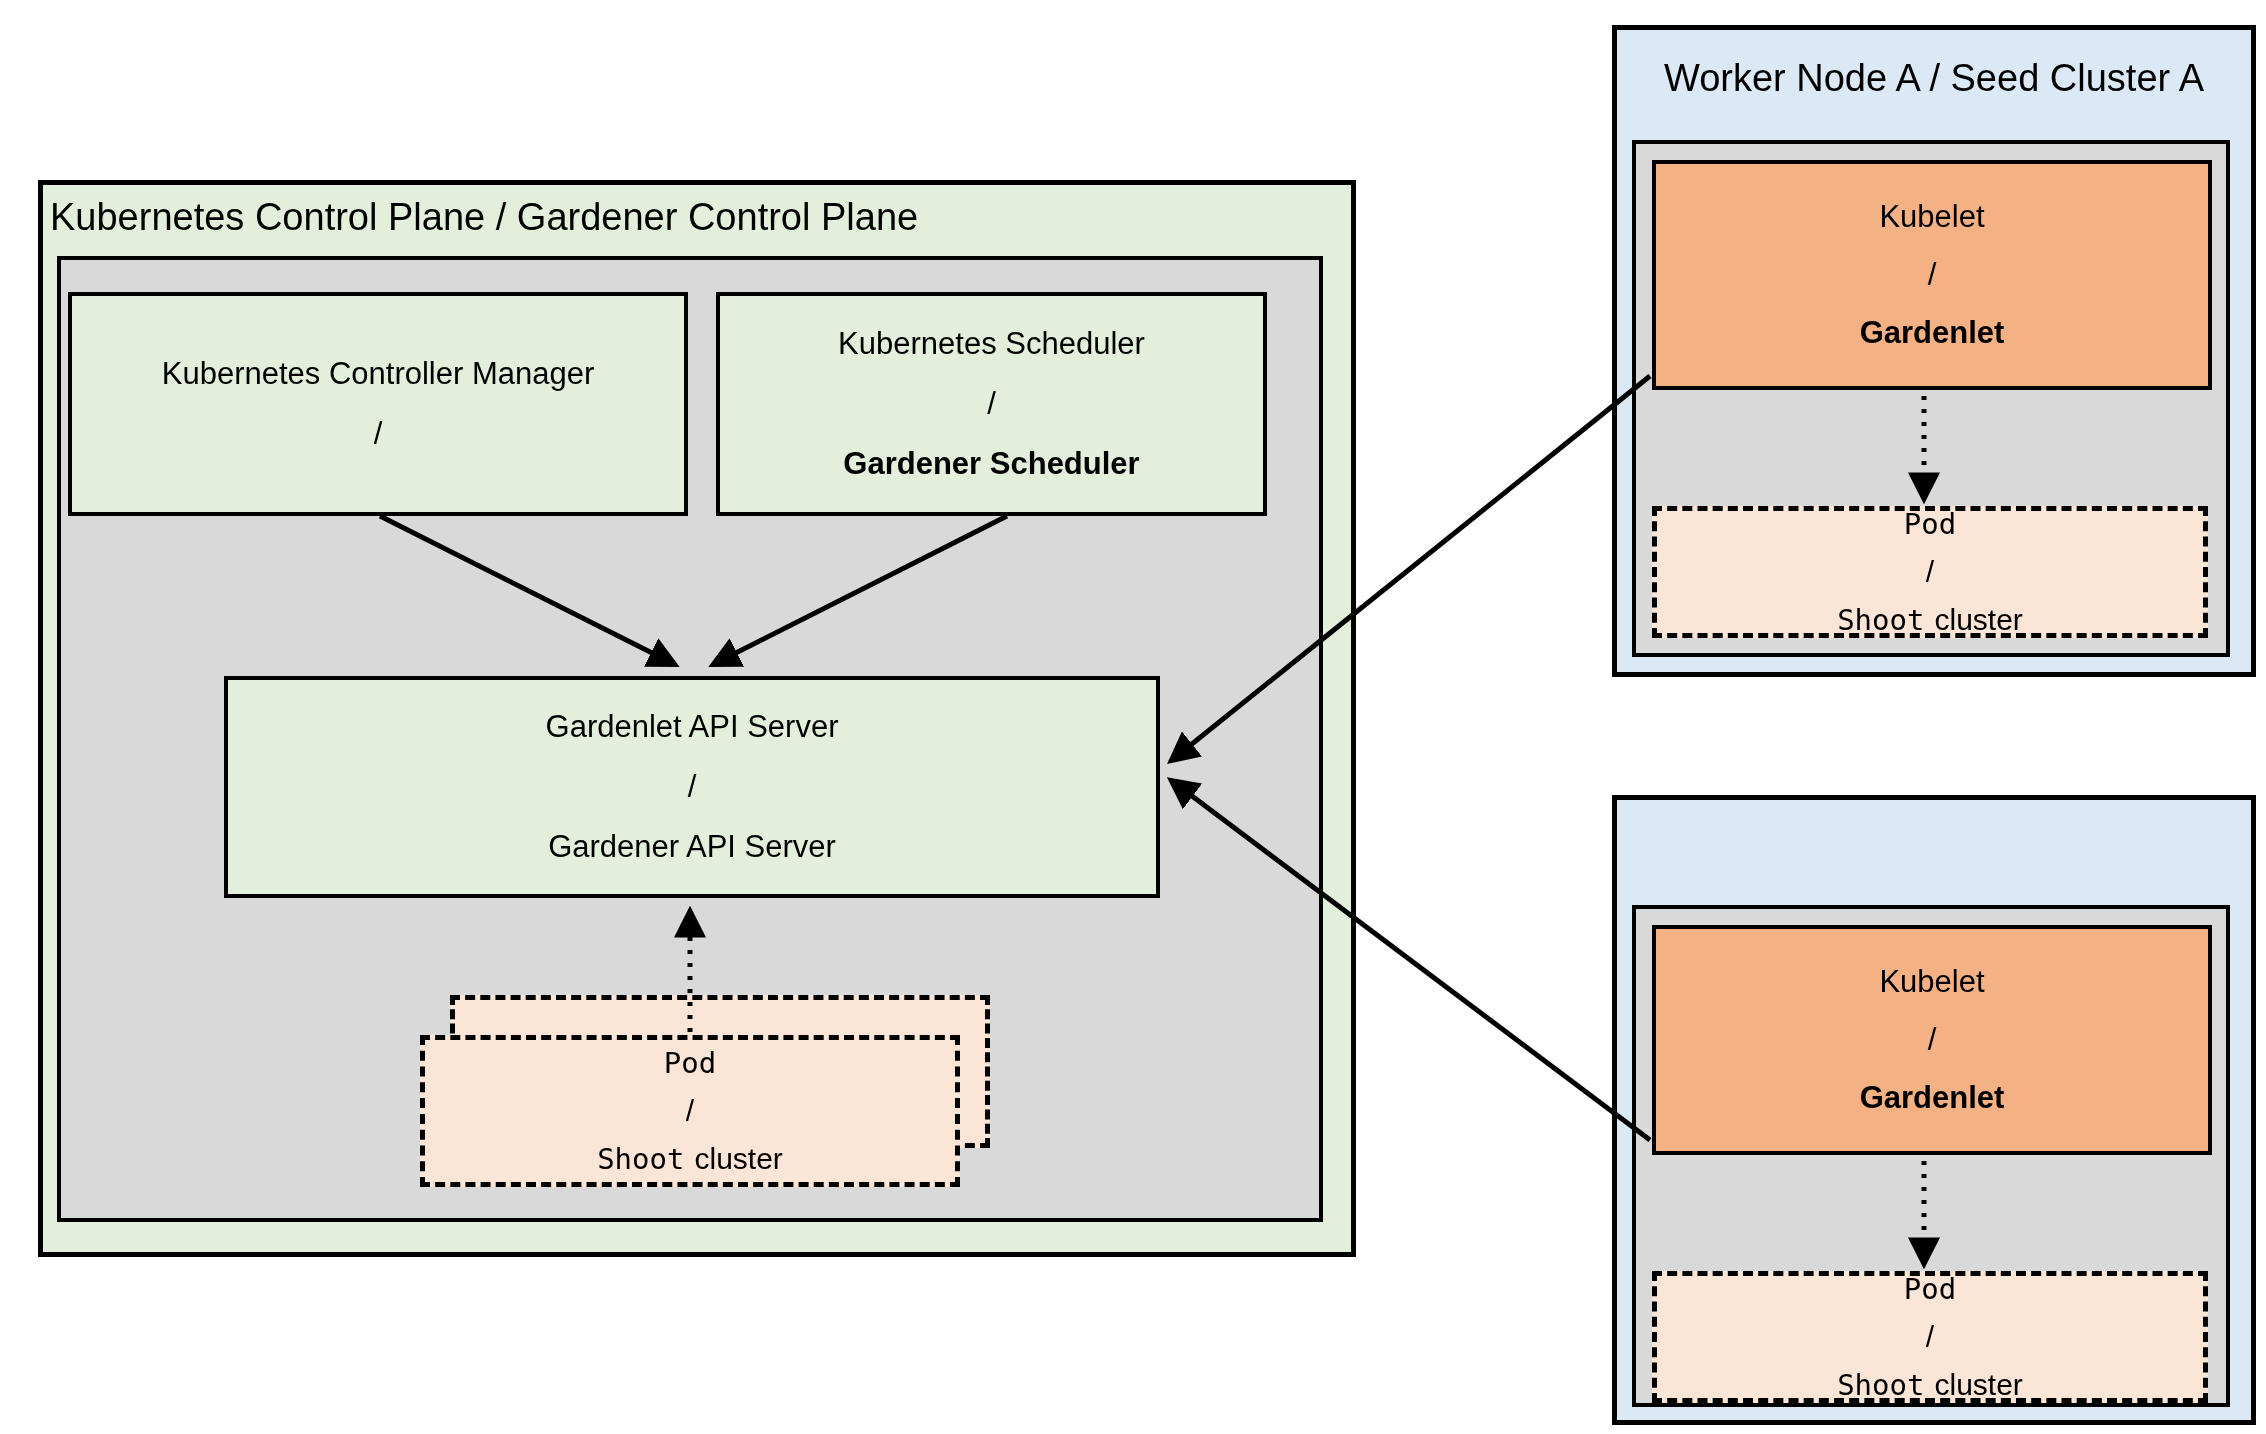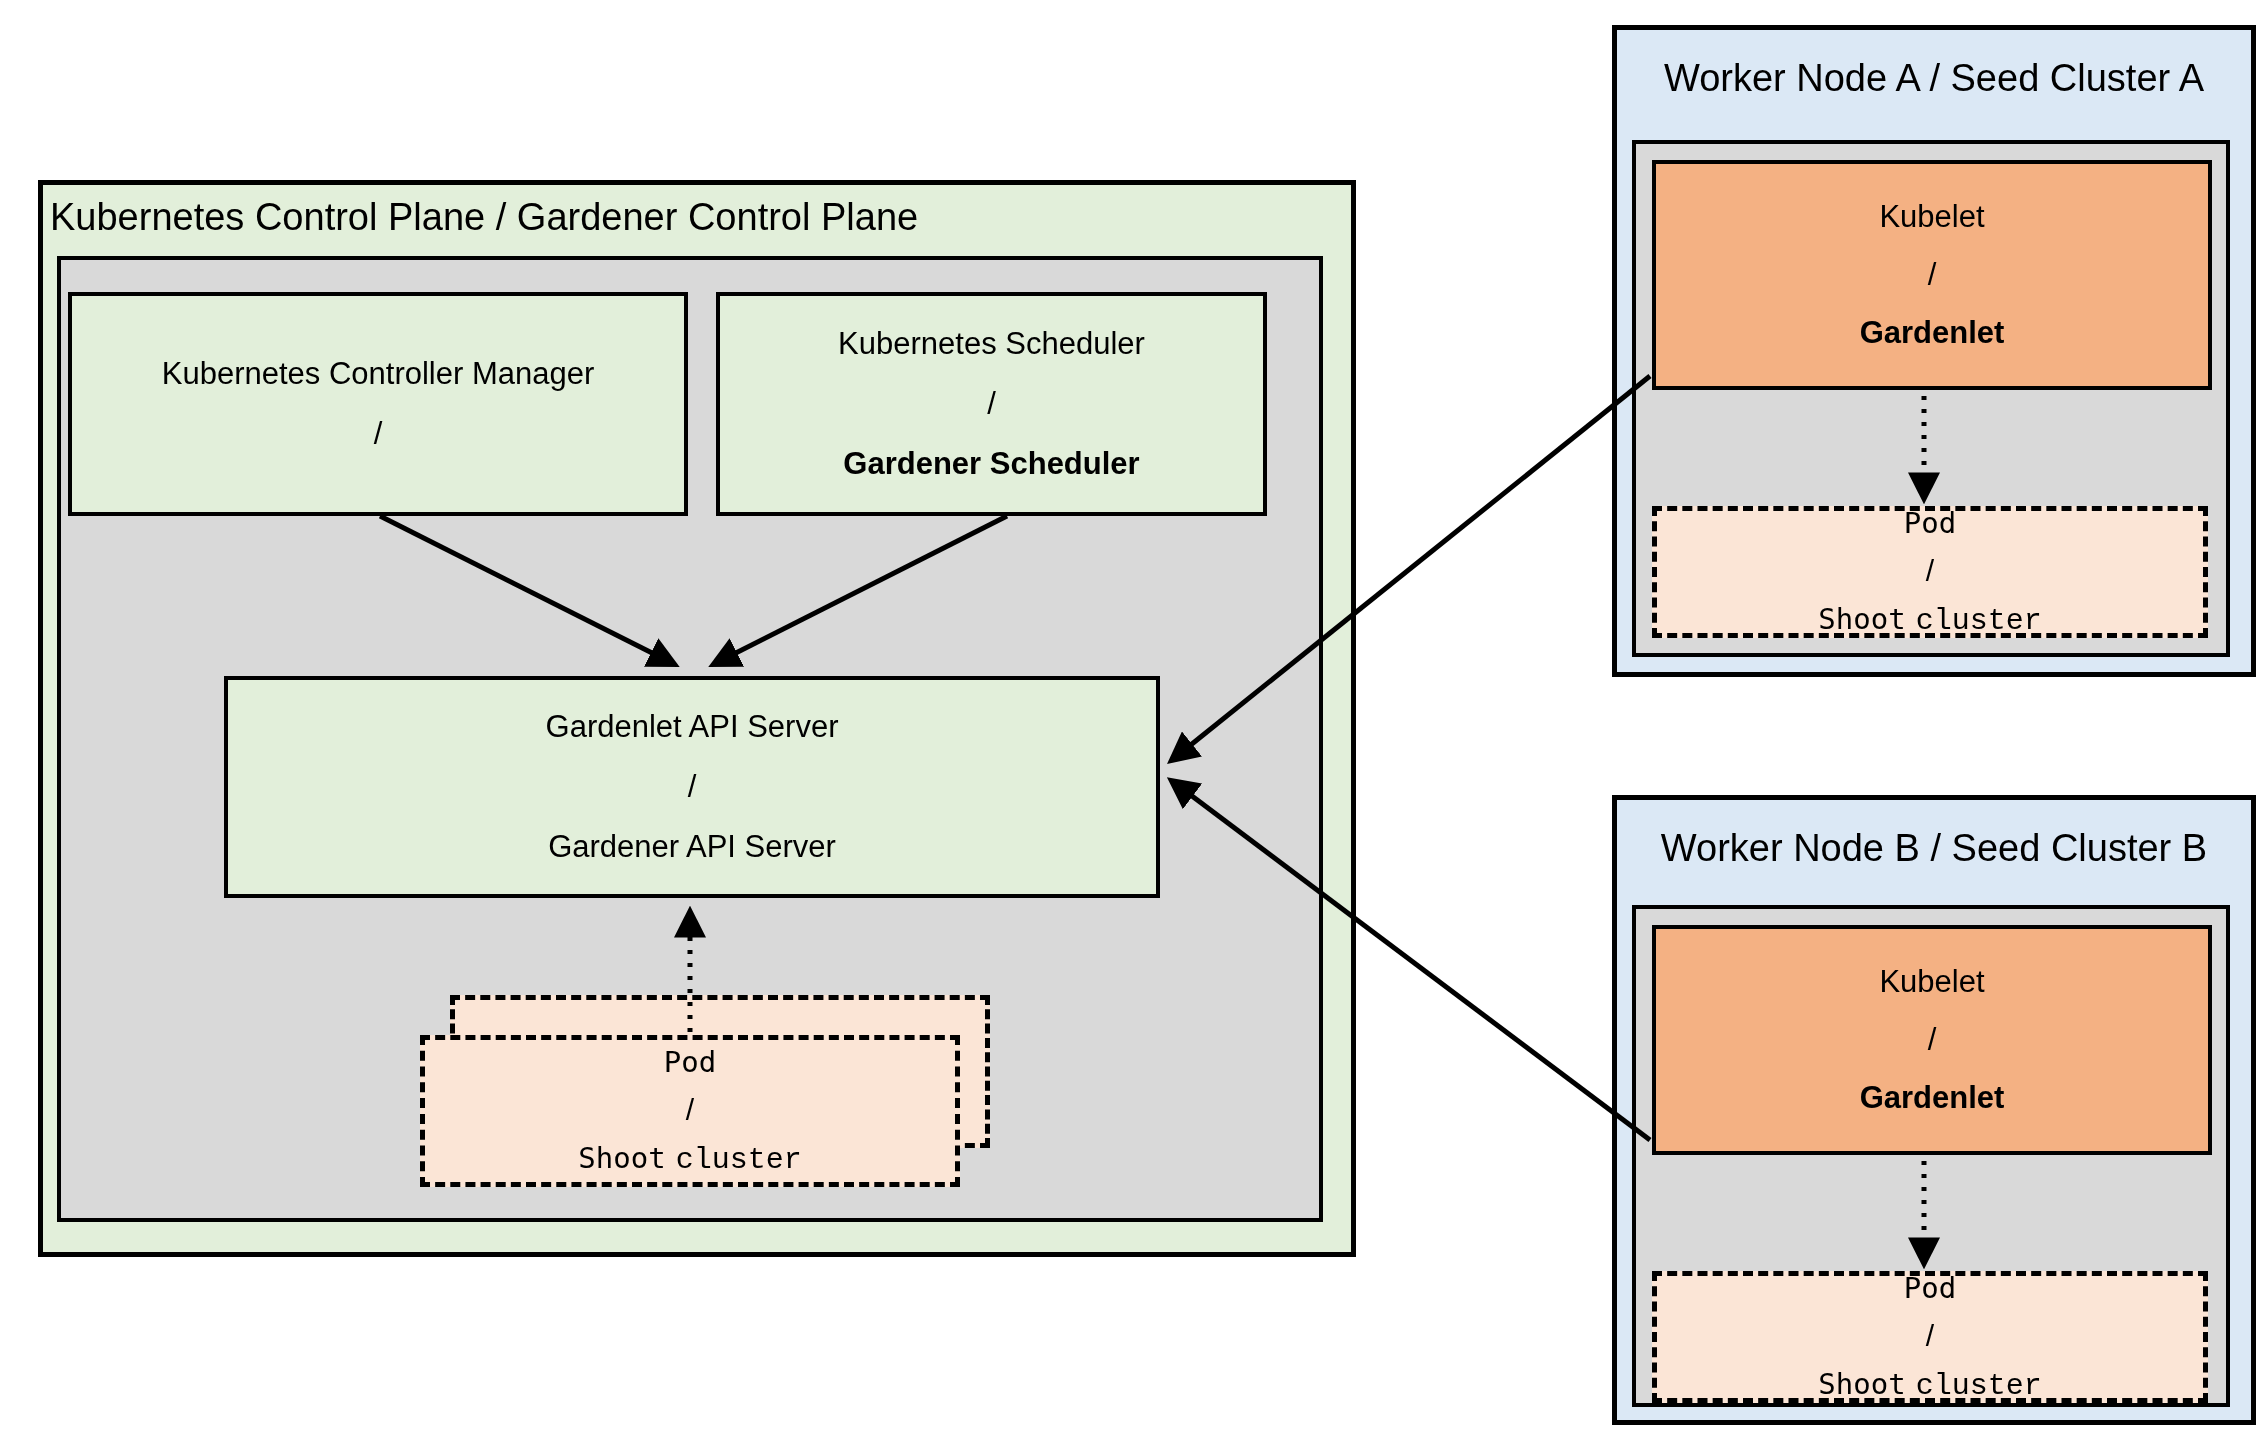--- a/index.html
+++ b/index.html
@@ -23,21 +23,21 @@
   }
   .node-green{background:var(--green);align-items:center;}
   .node-orange{background:var(--orange);}
   .node-dashed{border:5px dashed var(--border); background:var(--peach);gap:22px;}
   .line31{font-size:31px; line-height:36px;}
   .gap24{row-gap:24px;}
   .gap22{row-gap:22px;}
   .gap12{row-gap:12px;}
   .pod-line{font-size:30px; line-height:36px;}
   .mono{font-family:"DejaVu Sans Mono", monospace; font-size:29px;}
-  .sans-word{margin-left:10px;font-family:Liberation Mono, monospace;}
+  .sans-word{margin-left:10px;}
   .bold{font-weight:bold;}
   .big-title{font-size:38px; line-height:44px; white-space:nowrap;}
   .worker-title{width:100%; text-align:center;}
   .arrow-layer{position:absolute; left:0; top:0; z-index:30; pointer-events:none;}
   .arrow-layer line{stroke:var(--border); stroke-width:5;}
   .dotted{stroke-dasharray:4 9;}
   .z1{z-index:1}.z2{z-index:2}.z3{z-index:3}
 </style>
 </head>
 <body>
@@ -94,21 +94,20 @@
       <div class="pod-line mono">Pod</div>
       <div class="pod-line">/</div>
       <div class="pod-line">
         <span class="mono">Shoot</span><span class="sans-word">cluster</span>
       </div>
     </div>
   </div>
 
   <div class="abs panel-blue z1" style="left:1604px; top:795px; width:644px; height:630px;">
 
-    <div class="abs big-title worker-title" style="left:0px; top:26px;">Worker Node B / Seed Cluster B</div>
 
     <div class="abs inner-gray z1" style="left:15px; top:105px; width:598px; height:502px;"></div>
 
     <div class="abs node node-orange gap22 z2" style="left:35px; top:125px; width:560px; height:230px;">
       <div class="line31">Kubelet</div>
       <div class="line31">/</div>
       <div class="line31 bold">Gardenlet</div>
     </div>
 
     <div class="abs node node-dashed gap12 z2" style="left:35px; top:471px; width:556px; height:132px;">

